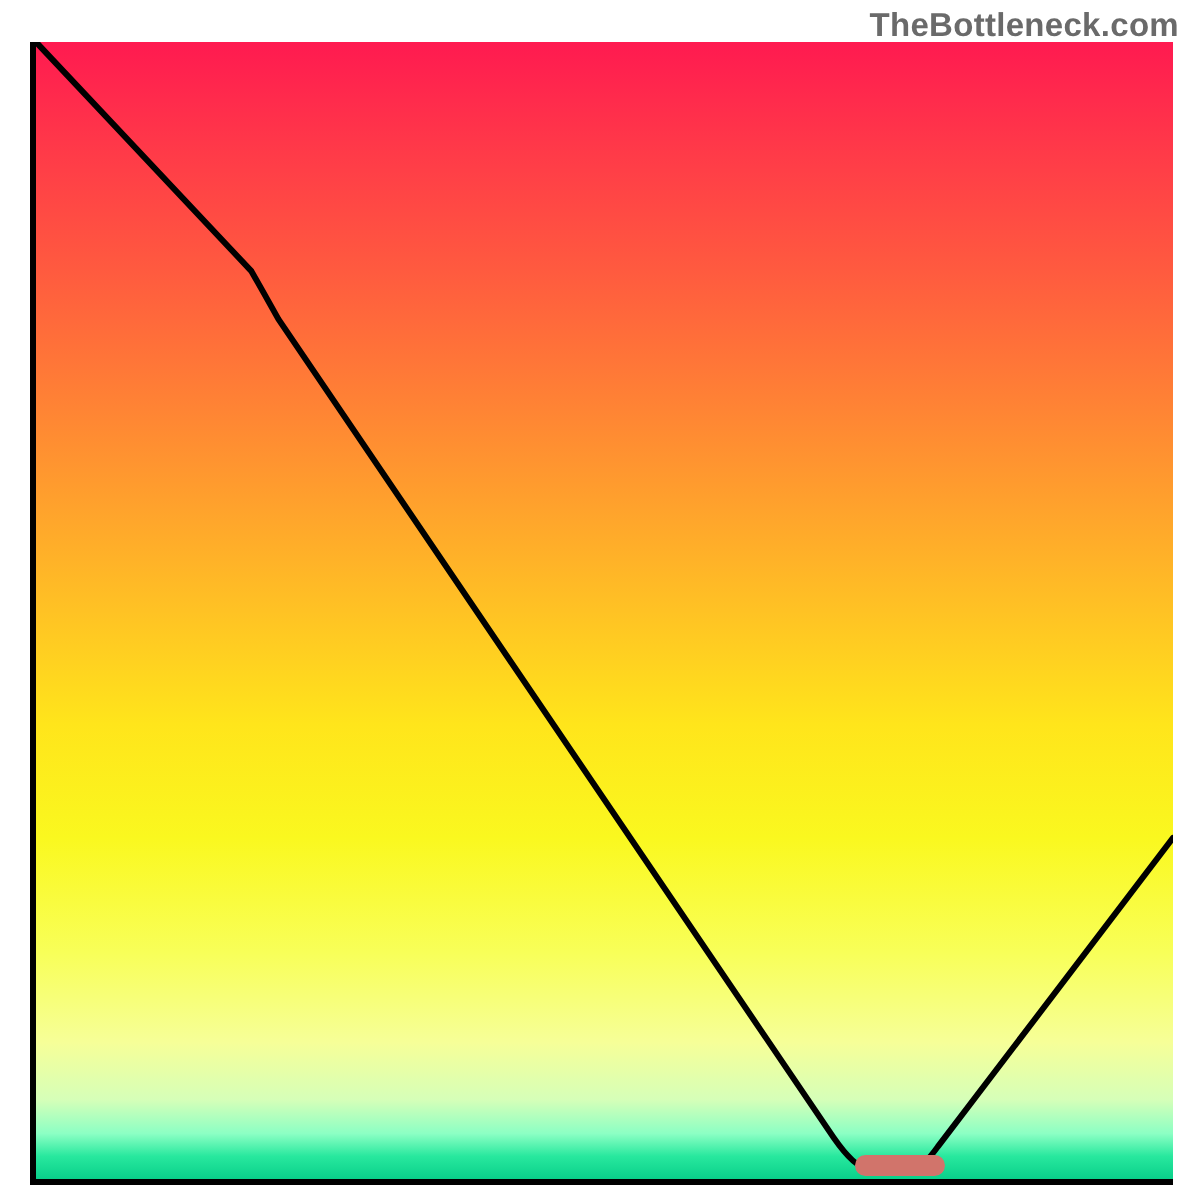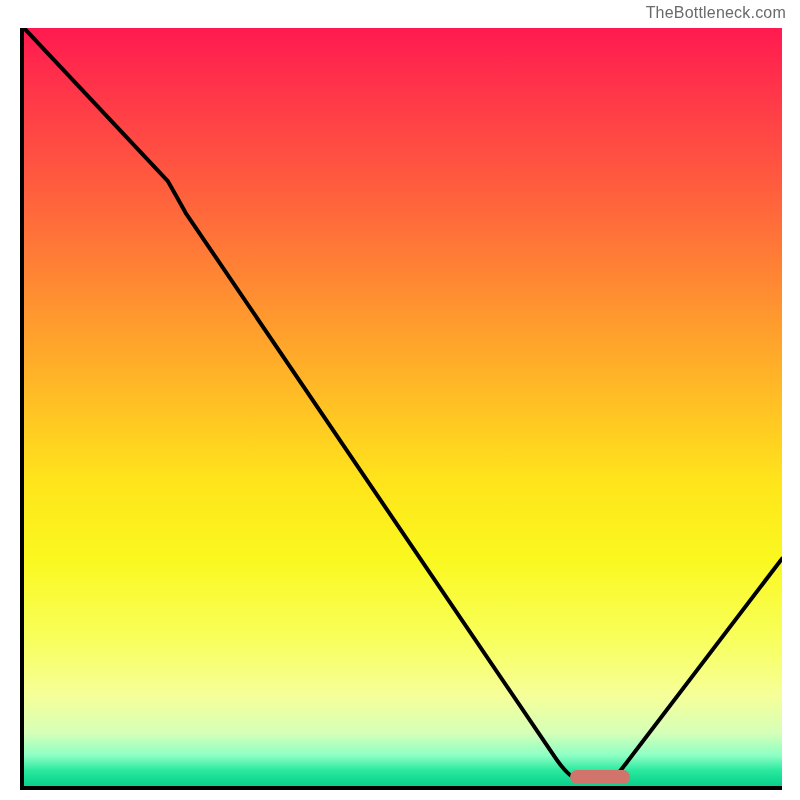--- a/index.html
+++ b/index.html
@@ -13,22 +13,22 @@
   .wrap {
     position: relative;
     width: 800px;
     height: 800px;
   }
   .watermark {
     position: absolute;
     top: 4px;
     right: 14px;
     color: #6a6a6a;
-    font-size: 16px;
-    font-weight: 400;
+    font-size: 22px;
+    font-weight: 700;
     letter-spacing: 0.2px;
   }
   .plot {
     position: absolute;
     left: 20px;
     top: 28px;
     width: 762px;
     height: 762px;
     border-left: 4px solid #000;
     border-bottom: 4px solid #000;

